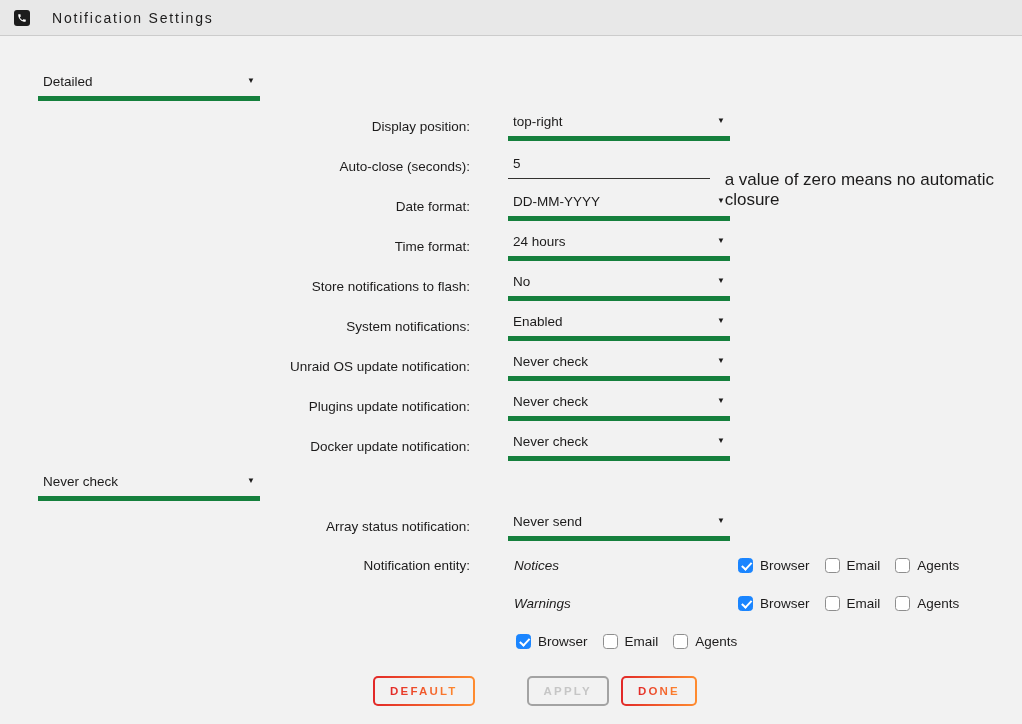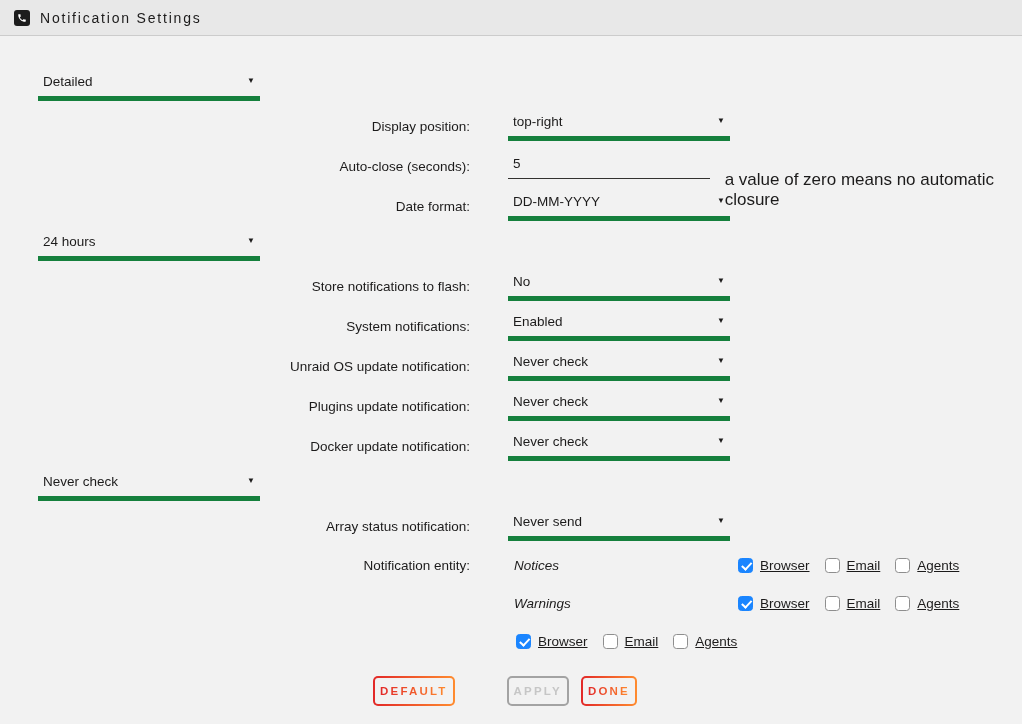--- a/index.html
+++ b/index.html
@@ -26,20 +26,21 @@
     border-radius:3px;
     display:inline-flex; align-items:center; justify-content:center;
     margin-right:10px;
     flex:0 0 auto;
   }
   .header-icon svg { width:10px; height:10px; fill:#ffffff; }
   .header-title {
     font-size:14px;
     letter-spacing:1.8px;
     color:#1c1b1b;
+    margin-left:12px;
   }
 
   
   .form { margin-top:30px; }
   .row { display:flex; align-items:center; height:40px; }
   .row-label {
     width:470px;
     text-align:right;
     font-size:13.5px;
     color:#1c1b1b;
@@ -73,21 +74,21 @@
 
   
   .entity-row { display:flex; align-items:center; height:38px; }
   .entity-name {
     width:222px;
     font-style:italic;
     font-size:13.5px;
     padding-left:6px;
     flex:0 0 auto;
   }
-  .cb-groups { display:flex; align-items:center; margin-left:8px;text-decoration:underline; }
+  .cb-groups { display:flex; align-items:center; margin-left:8px; }
   .cb-item { display:flex; align-items:center; margin-right:15px; }
   .cb {
     width:15px; height:15px;
     border:1px solid #8e8e8e;
     border-radius:3.5px;
     background:#ffffff;
     position:relative;
     cursor:pointer;
     flex:0 0 auto;
   }
@@ -100,21 +101,21 @@
     border:solid #ffffff;
     border-width:0 2px 2px 0;
     transform:rotate(43deg);
   }
   .cb-label { margin-left:7px; font-size:13.5px; color:#1c1b1b; }
 
   
   .buttons { display:flex; align-items:center; margin-top:16px; padding-left:373px; }
   .btn {
     height:30px;
-    padding:0 5px;
+    padding:0 15px;
     display:inline-flex; align-items:center; justify-content:center;
     font-weight:bold;
     font-size:11.5px;
     letter-spacing:2.2px;
     border-radius:5px;
     cursor:pointer;
     font-family:inherit;
     user-select:none;
   }
   .btn-accent {
@@ -185,20 +186,21 @@
       <span class="row-label">Date format:</span>
       <div class="row-control">
         <div class="select">
           <span>DD-MM-YYYY</span>
           <span class="caret">▼</span>
         </div>
       </div>
     </div>
 
     <div class="row">
+      <span class="row-label">Time format:</span>
       <div class="row-control">
         <div class="select">
           <span>24 hours</span>
           <span class="caret">▼</span>
         </div>
       </div>
     </div>
 
     <div class="row">
       <span class="row-label">Store notifications to flash:</span>

